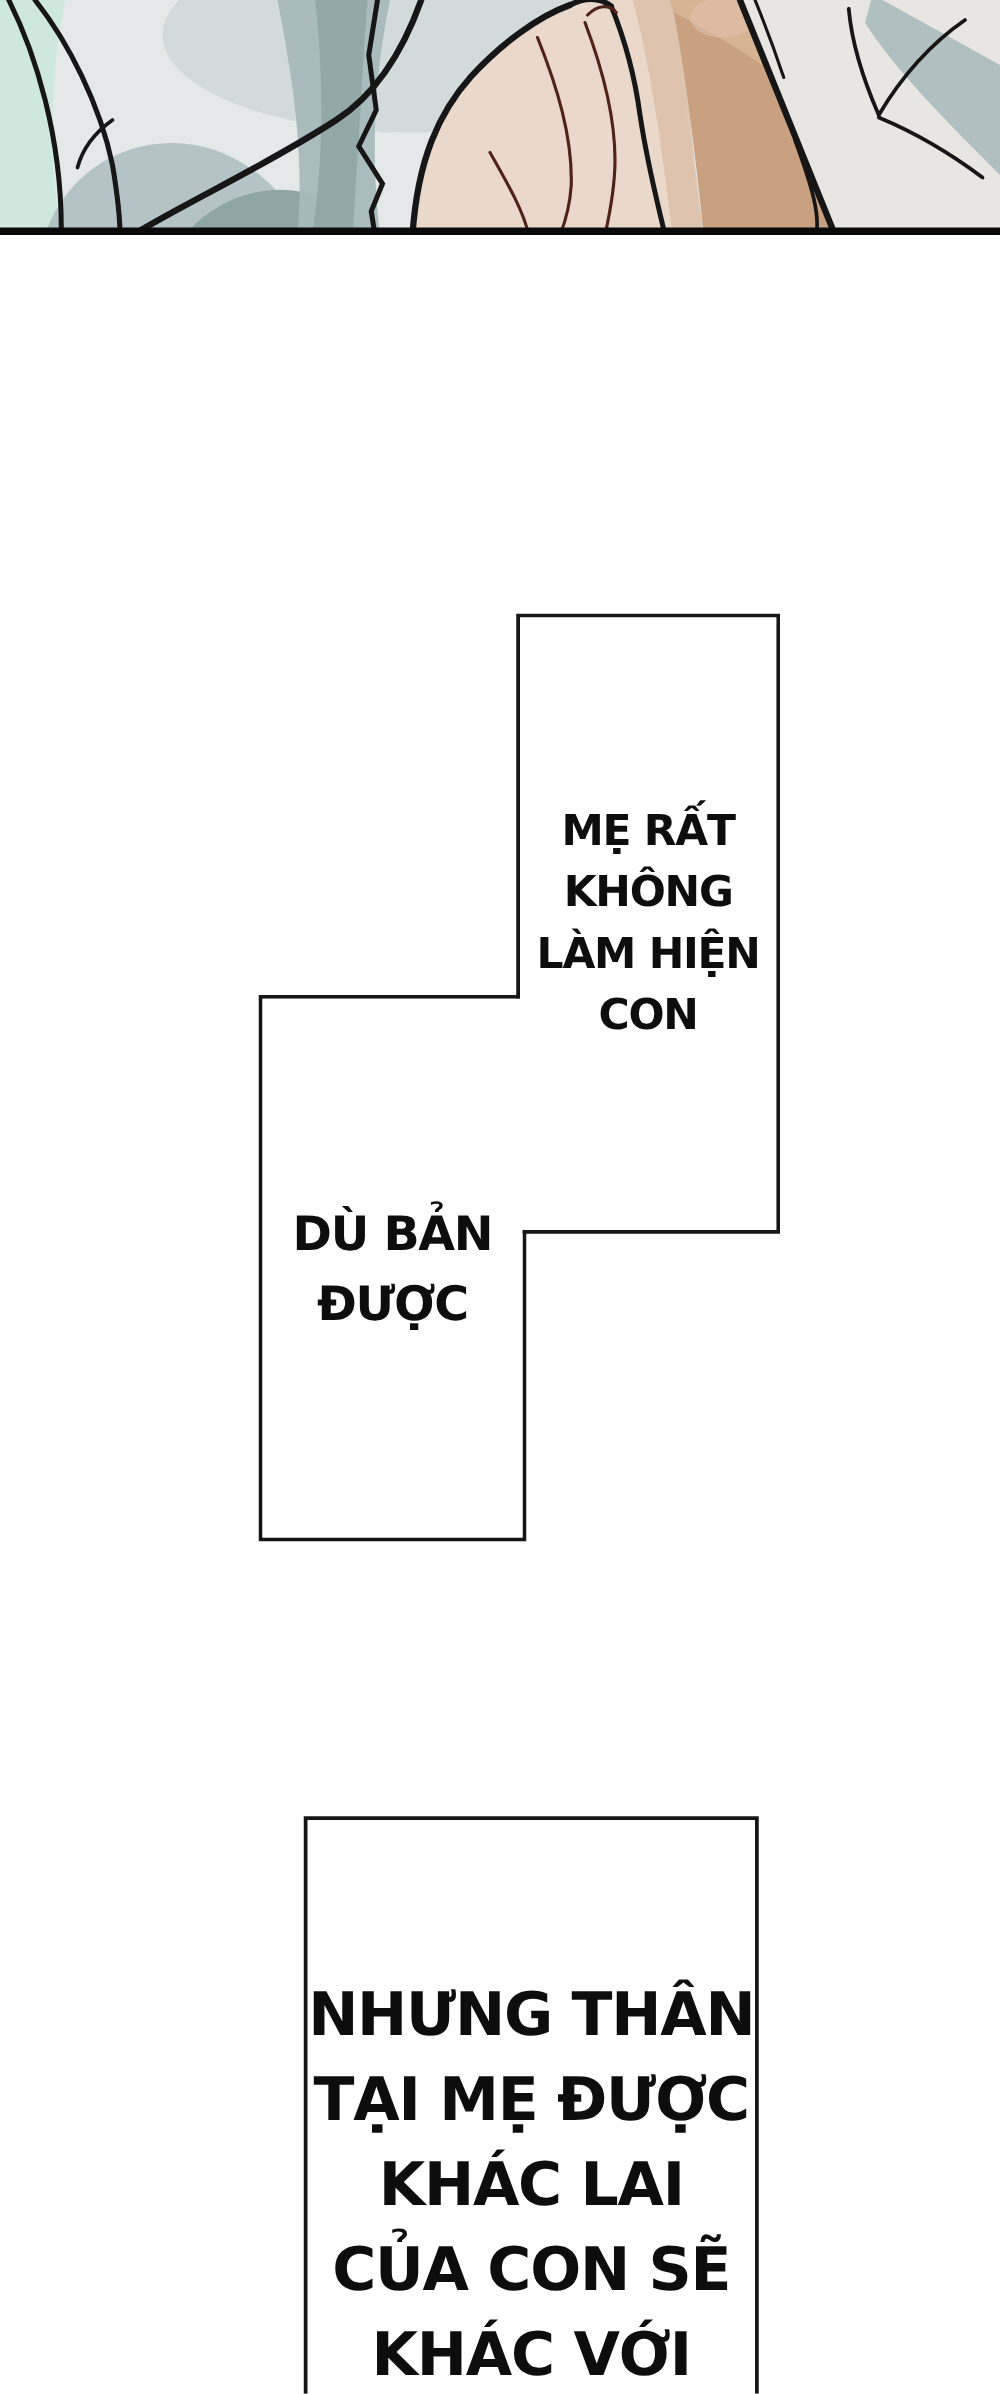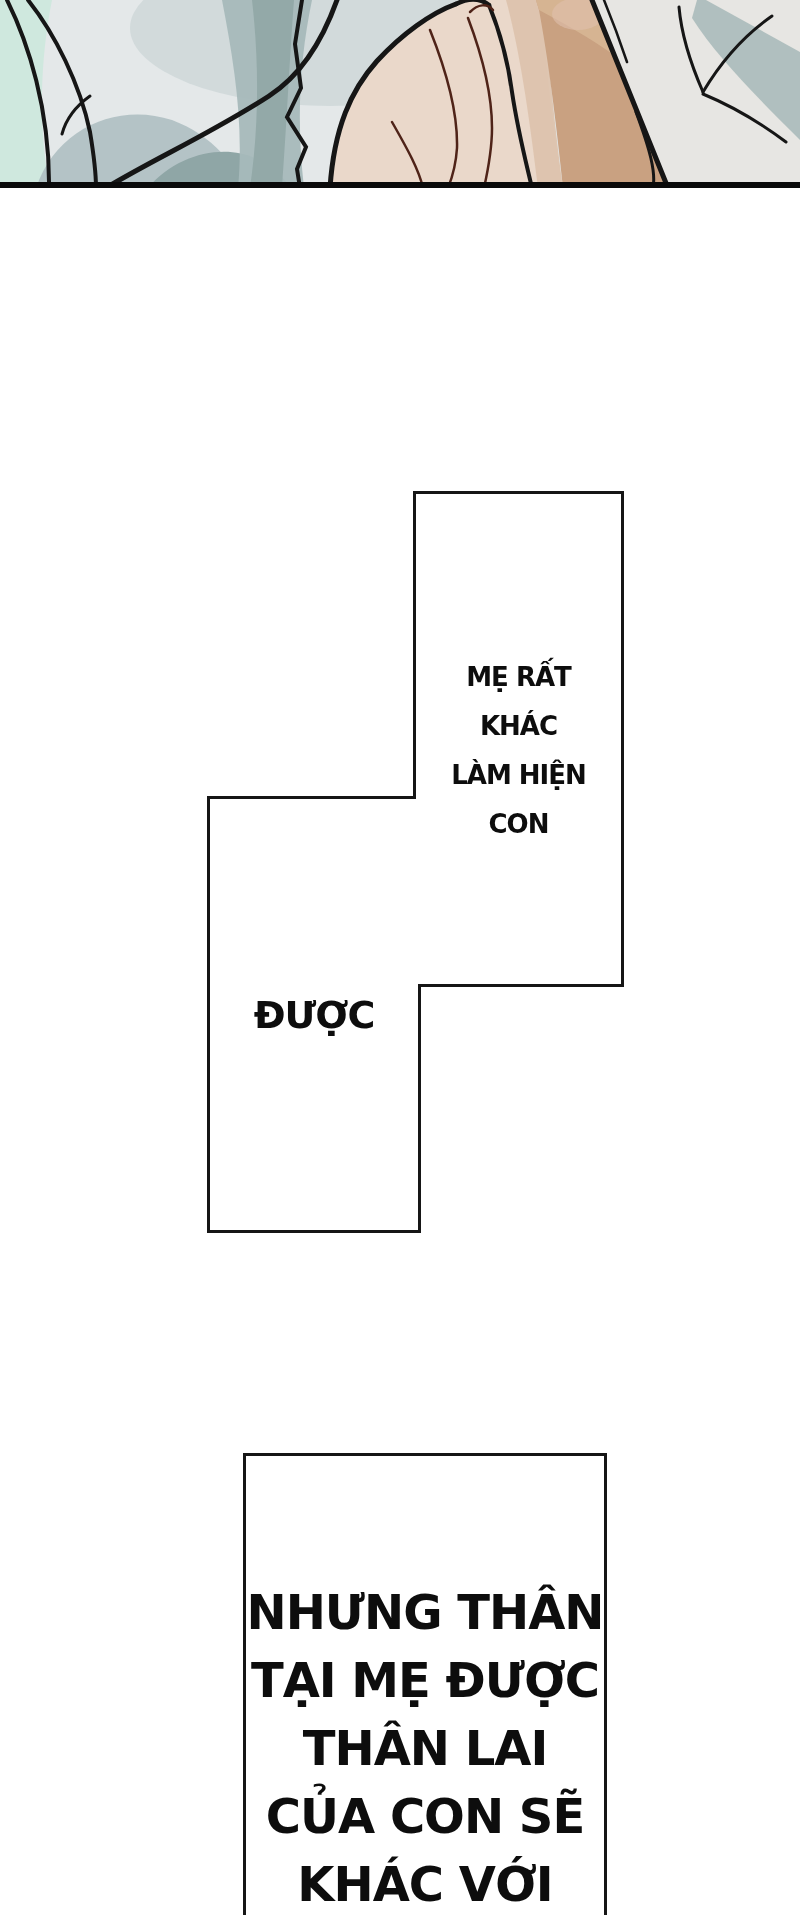--- a/index.html
+++ b/index.html
@@ -63,21 +63,21 @@
     justify-content: center;
     align-items: center;
     text-align: center;
     color: var(--text, #0d0d0d);
     font-weight: bold;
     letter-spacing: -1px;
     white-space: nowrap;
   }
   .bubble-right-text {
     left: 413px; top: 491px; width: 211px; height: 496px;
-    font-size: 26px; line-height: 49px; margin-top: 12px;
+    font-size: 34px; line-height: 49px;
   }
   .bubble-left-text {
     left: 207px; top: 796px; width: 214px; height: 437px;
     font-size: 38px; line-height: 56px;
   }
 
   .bubble-bottom {
     position: absolute;
     left: 243px; top: 1453px;
     width: 364px; height: 540px; 
@@ -141,32 +141,33 @@
     </svg>
   </div>
 
   <div class="bubble-outline bubble-right-outline"></div>
   <div class="bubble-outline bubble-left-outline"></div>
   <div class="bubble-fill bubble-right-fill"></div>
   <div class="bubble-fill bubble-left-fill"></div>
 
   <div class="bubble-text bubble-right-text">
       <div>MẸ RẤT</div>
-      <div>KHÁC</div>
+      <div>KHÔNG</div>
       <div>LÀM HIỆN</div>
       <div>CON</div>
     </div>
 
   <div class="bubble-text bubble-left-text">
+      <div>DÙ BẢN</div>
       <div>ĐƯỢC</div>
     </div>
 
   <div class="bubble-bottom">
     <div class="bubble-text bubble-bottom-text">
         <div>NHƯNG THÂN</div>
         <div>TẠI MẸ ĐƯỢC</div>
-        <div>THÂN LAI</div>
+        <div>KHÁC LAI</div>
         <div>CỦA CON SẼ</div>
         <div>KHÁC VỚI</div>
       </div>
   </div>
 
 </div>
 
 </body></html>

